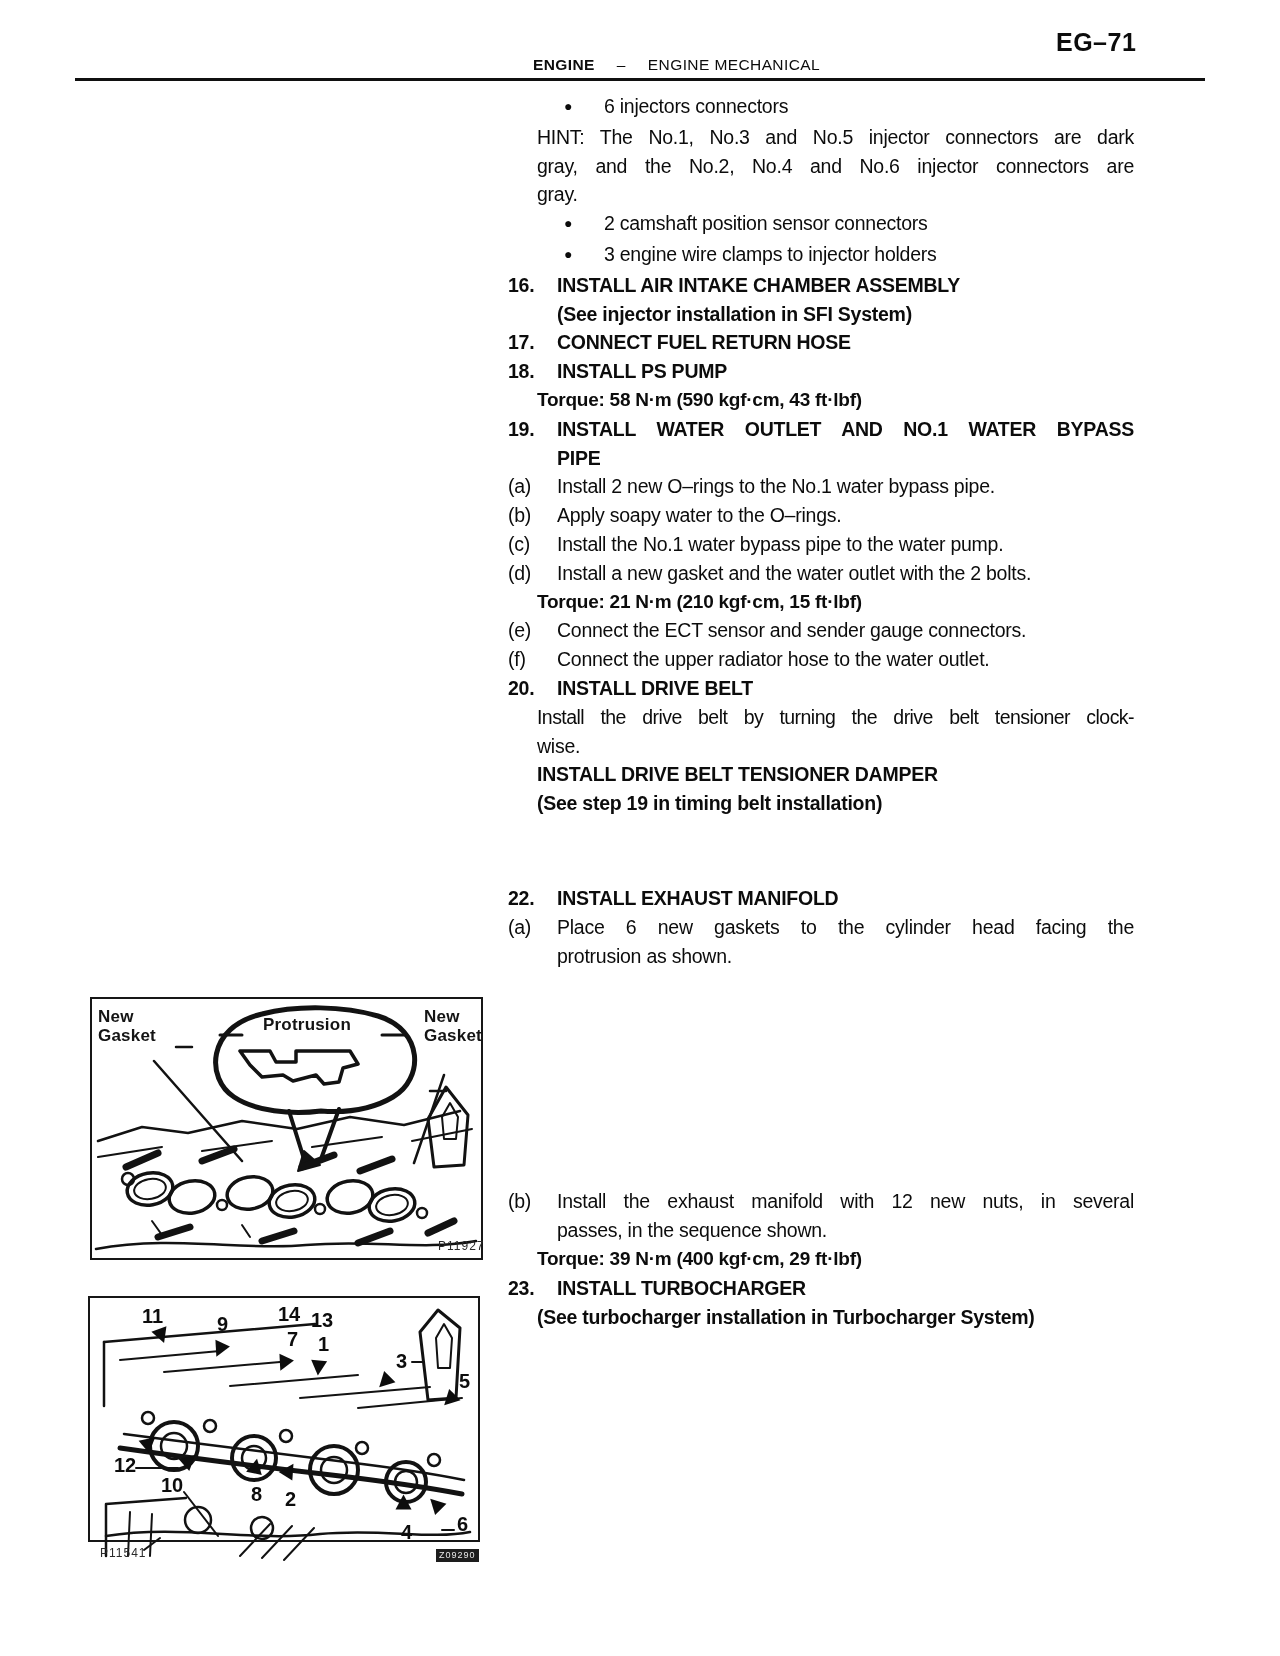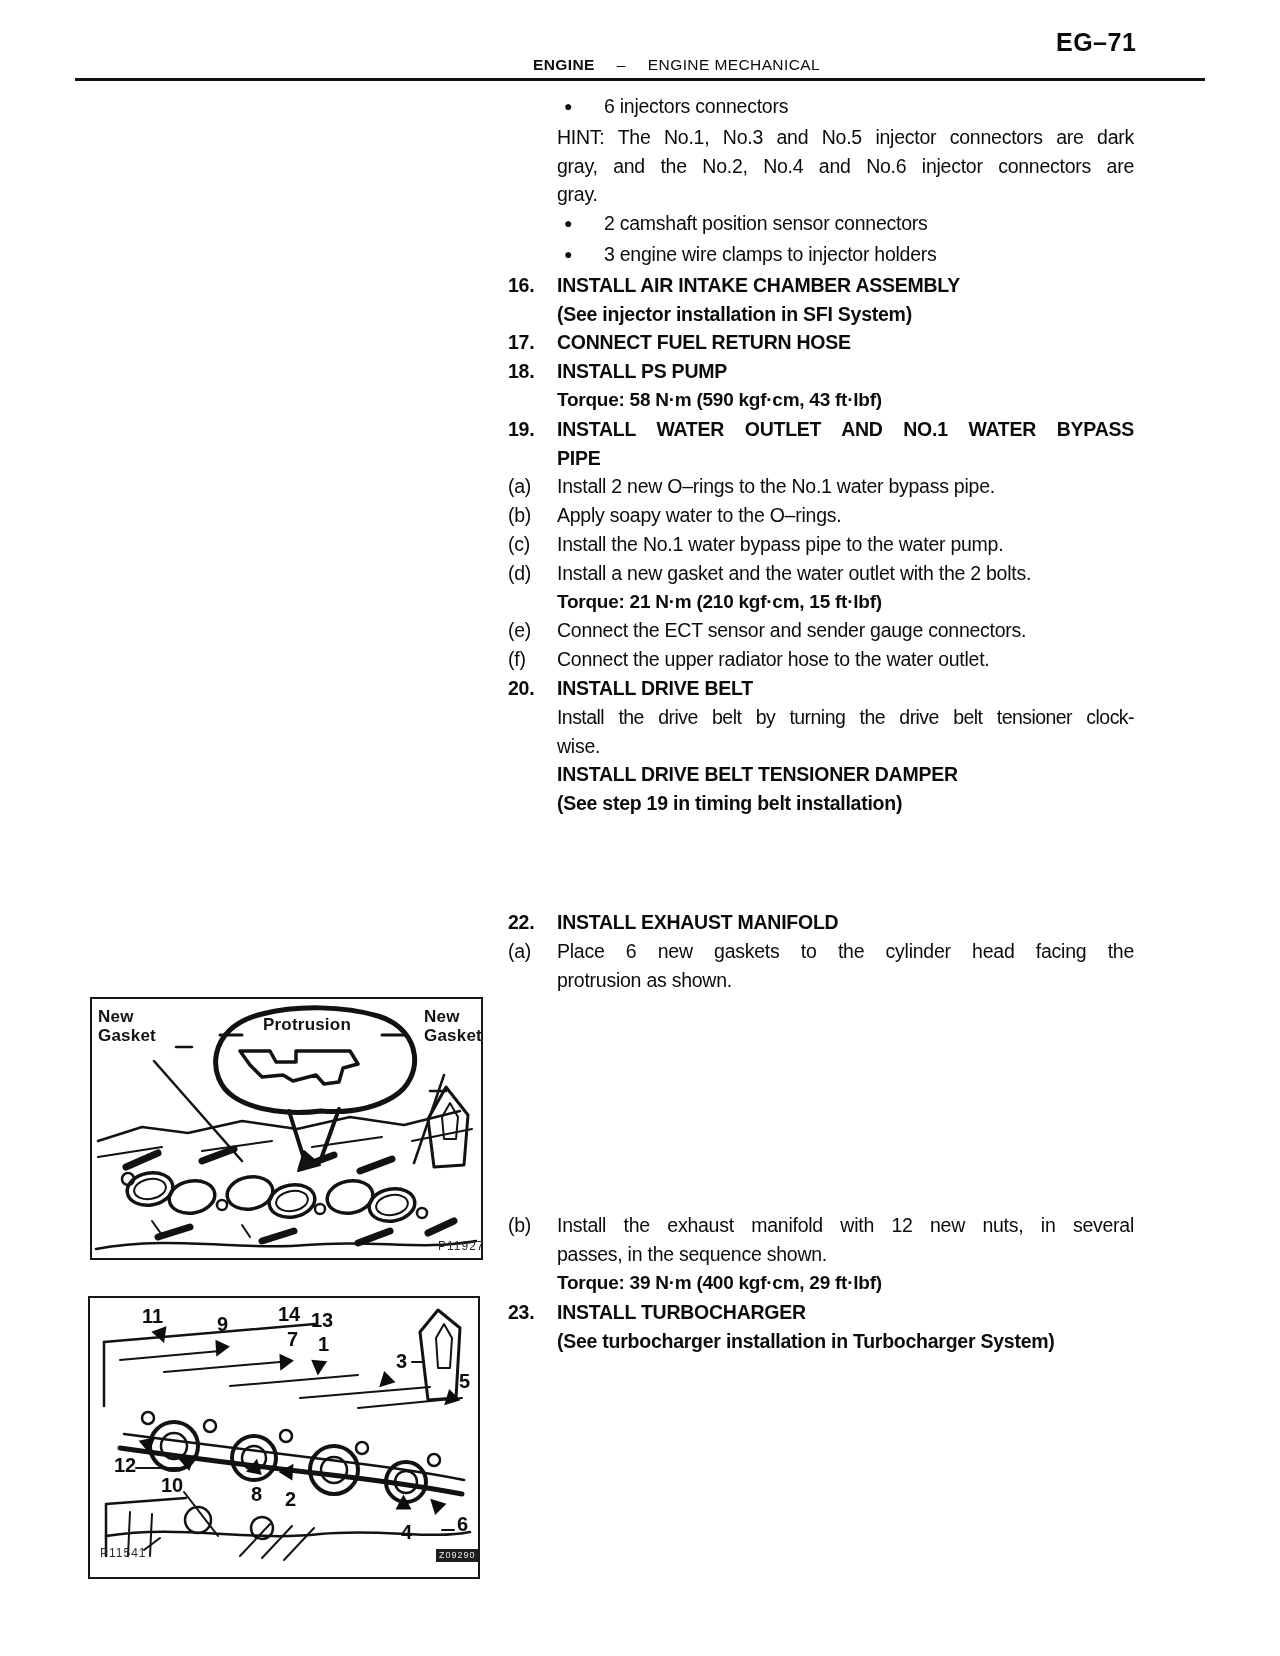--- a/index.html
+++ b/index.html
@@ -14,32 +14,32 @@
   .hdr-sec{font-weight:bold}
   .hdr-rule{position:absolute;left:75px;top:78px;width:1130px;height:3px;background:#101010}
   
   .col{position:absolute;left:508px;top:92px;width:626px;font-size:19.5px;line-height:28.8px;letter-spacing:-0.25px}
   .row{display:flex;align-items:flex-start}
   .lbl{flex:0 0 49px;font-weight:bold}
   .ltr{flex:0 0 49px}
   .txt{flex:1;min-width:0}
   .bold{font-weight:bold}
   .torque{font-weight:bold;font-size:19px}
-  .ind{margin-left:49px}
+  .ind{margin-left:29px}
   .jf{text-align:justify;text-align-last:justify}
   .tight2{letter-spacing:-0.55px}
   .bullet-row{display:flex}
   .bdot{flex:0 0 40px;margin-left:56px}
   .bdot::before{content:"\25CF";font-size:14px;position:relative;top:-2px}
-  .gap1{margin-top:90px}
+  .gap1{margin-top:66px}
   .gap2{margin-top:217px}
   
   .fig{position:absolute;border:2.5px solid #161616;background:#fff}
   #fig1{left:90px;top:997px;width:393px;height:263px}
-  #fig2{left:88px;top:1296px;width:392px;height:283px}
+  #fig2{left:88px;top:1296px;width:392px;height:246px}
   .fig svg{position:absolute;left:0;top:0}
   .figlabel{position:absolute;font-weight:bold;font-size:17px;line-height:19px;color:#141414;letter-spacing:.2px}
   .fignum{position:absolute;font-weight:bold;font-size:20px;line-height:20px;color:#0d0d0d}
   .figcode{position:absolute;font-size:12px;color:#2a2a2a;letter-spacing:1px}
   .badge{position:absolute;background:#1d1d1d;color:#e8e8e8;font-size:9px;line-height:11px;padding:1px 3px;letter-spacing:1px}
   .arr{position:absolute;width:0;height:0;border-left:15px solid #0d0d0d;border-top:8px solid transparent;border-bottom:8px solid transparent}
 </style>
 </head>
 <body>
 

